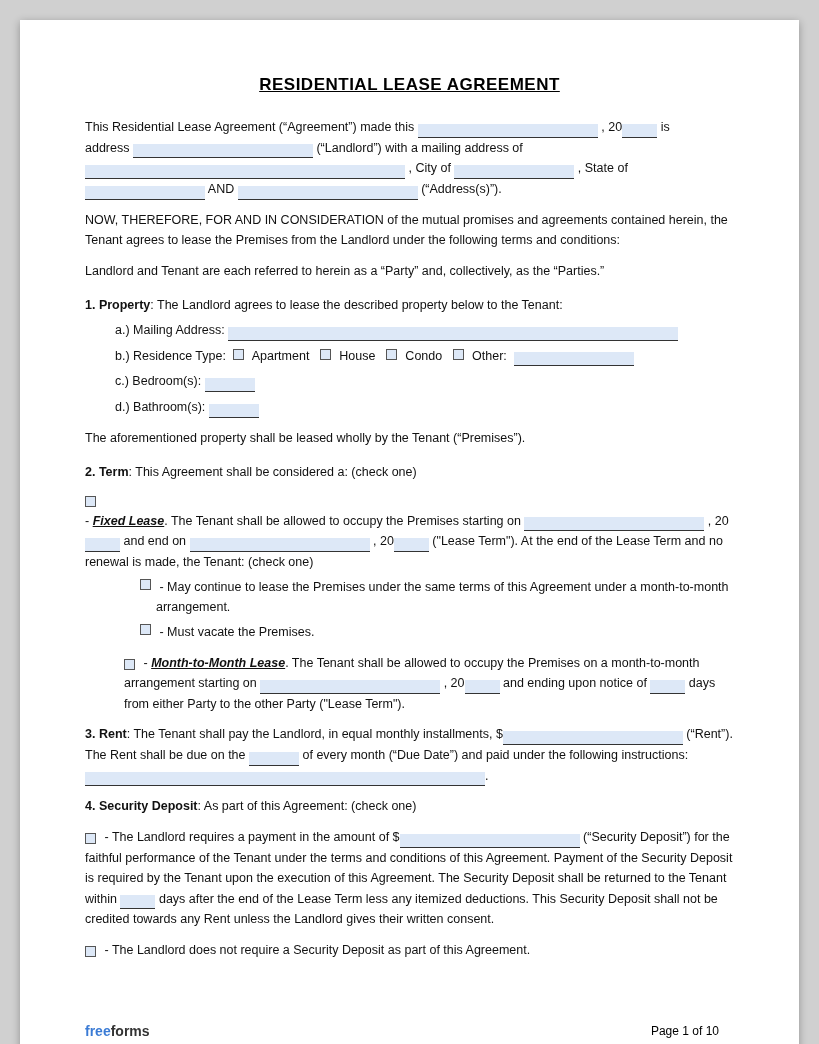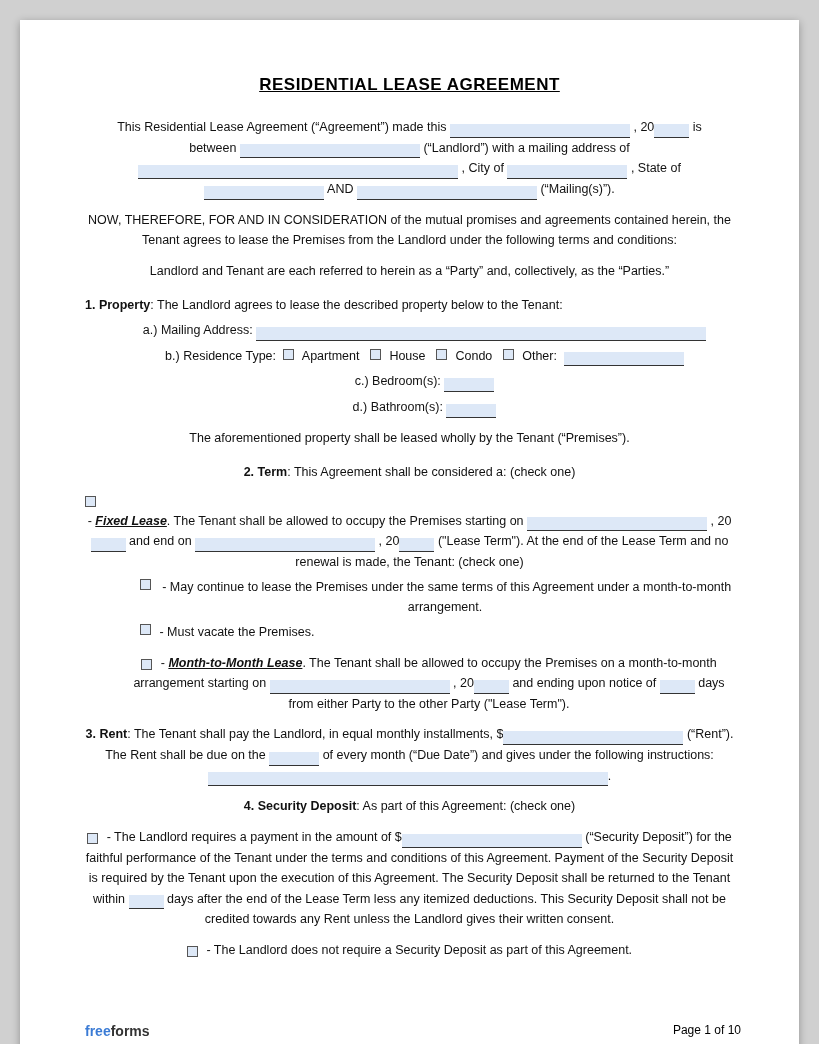--- a/index.html
+++ b/index.html
@@ -47,75 +47,76 @@
     .inline-field.full { min-width: 400px; }
     .inline-field.addr { min-width: 450px; }
     .inline-field.wide { min-width: 320px; }
     .section-heading {
       font-size: 12.5px;
       margin-top: 14px;
       margin-bottom: 4px;
     }
     .section-heading .label { font-weight: bold; }
     .indent1 { margin-left: 30px; }
-    .paragraph { margin-bottom: 10px; text-align: center; }
+    .paragraph { margin-bottom: 10px; }
     .checkbox {
       display: inline-block;
       width: 11px;
       height: 11px;
       border: 1px solid #555;
       background: #dde8f7;
       margin-right: 5px;
       flex-shrink: 0;
       margin-top: 2px;
     }
     .sub-checkbox-item {
       display: flex;
       align-items: flex-start;
       margin-left: 55px;
       margin-bottom: 4px;
     }
     .footer {
       position: absolute;
       bottom: 25px;
       left: 65px;
-      right: 58px;
+      right: 80px;
       display: flex;
       justify-content: space-between;
+      align-items: center;
       font-size: 12px;
     }
     .footer-brand {
       font-size: 14px;
     }
     .footer-brand .free { color: #3a7bd5; font-weight: bold; }
     .footer-brand .forms { color: #333; font-weight: bold; }
   </style>
 </head>
 <body>
 
 <div class="page">
 
   <div class="title">RESIDENTIAL LEASE AGREEMENT</div>
 
   <div class="body-text paragraph">
     <span>This Residential Lease Agreement (“Agreement”) made this</span>
     <span class="inline-field long"></span>
     <span>, 20</span><span class="inline-field xshort"></span>
     <span>is</span><br>
-    <span>between</span>
+    <span>address</span>
     <span class="inline-field long"></span>
     <span>(“Landlord”) with a mailing address of</span><br>
     <span class="inline-field wide"></span>
     <span>, City of</span>
     <span class="inline-field medium"></span>
     <span>, State of</span><br>
     <span class="inline-field medium"></span>
     <span>AND</span>
     <span class="inline-field long"></span>
-    <span>(“Mailing(s)”).</span>
+    <span>(“Address(s)”).</span>
   </div>
 
   <div class="body-text paragraph">NOW, THEREFORE, FOR AND IN CONSIDERATION of the mutual promises and agreements contained herein, the Tenant agrees to lease the Premises from the Landlord under the following terms and conditions:</div>
 
   <div class="body-text paragraph">Landlord and Tenant are each referred to herein as a “Party” and, collectively, as the “Parties.”</div>
 
   <div class="body-text section-heading">
     <span class="label">1. Property</span><span>: The Landlord agrees to lease the described property below to the Tenant:</span>
   </div>
 
@@ -182,21 +183,21 @@
     , 20<span class="inline-field xshort"></span>
     and ending upon notice of
     <span class="inline-field xshort"></span>
     days from either Party to the other Party ("Lease Term").</span>
   </div>
 
   <div class="body-text section-heading paragraph" style="margin-top:10px;">
     <span class="label">3. Rent</span><span>: The Tenant shall pay the Landlord, in equal monthly installments, $</span><span class="inline-field long"></span>
     <span>(“Rent”). The Rent shall be due on the</span>
     <span class="inline-field short"></span>
-    <span>of every month (“Due Date”) and gives under the following instructions:</span><br>
+    <span>of every month (“Due Date”) and paid under the following instructions:</span><br>
     <span class="inline-field full"></span><span>.</span>
   </div>
 
   <div class="body-text section-heading paragraph" style="margin-top:10px;">
     <span class="label">4. Security Deposit</span><span>: As part of this Agreement: (check one)</span>
   </div>
 
   <div class="body-text paragraph">
     <span class="checkbox" style="display:inline-block; vertical-align:middle;"></span>
     <span> <span>- The Landlord requires a payment in the amount of $</span><span class="inline-field long"></span>

